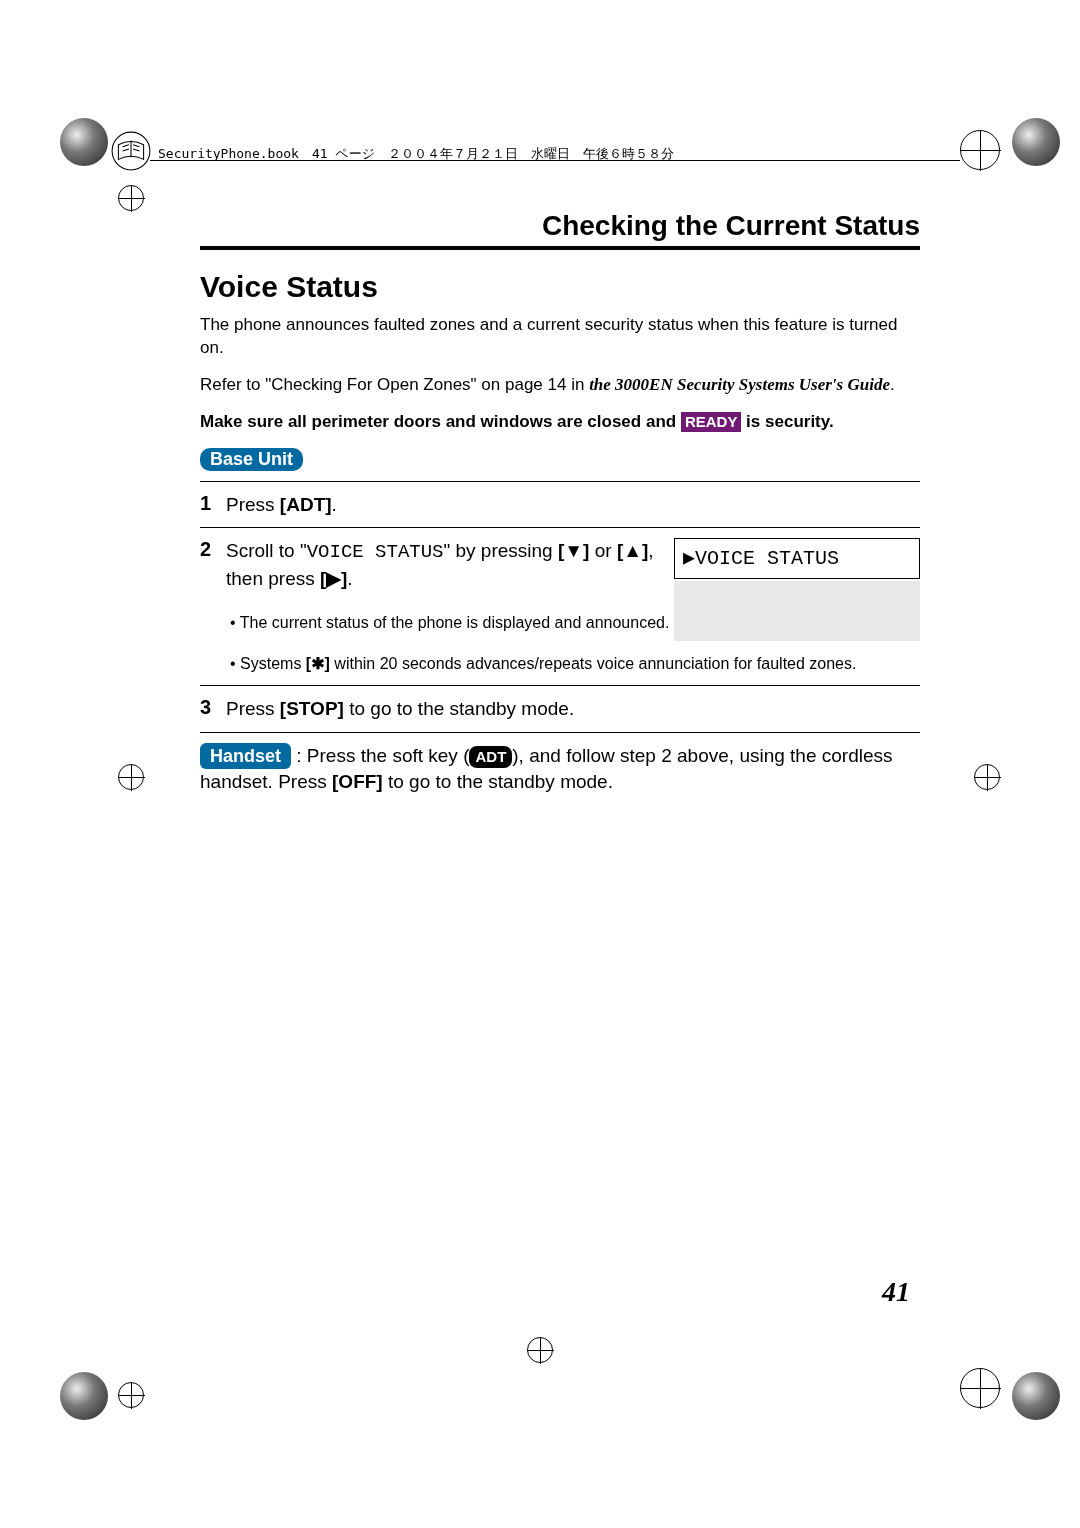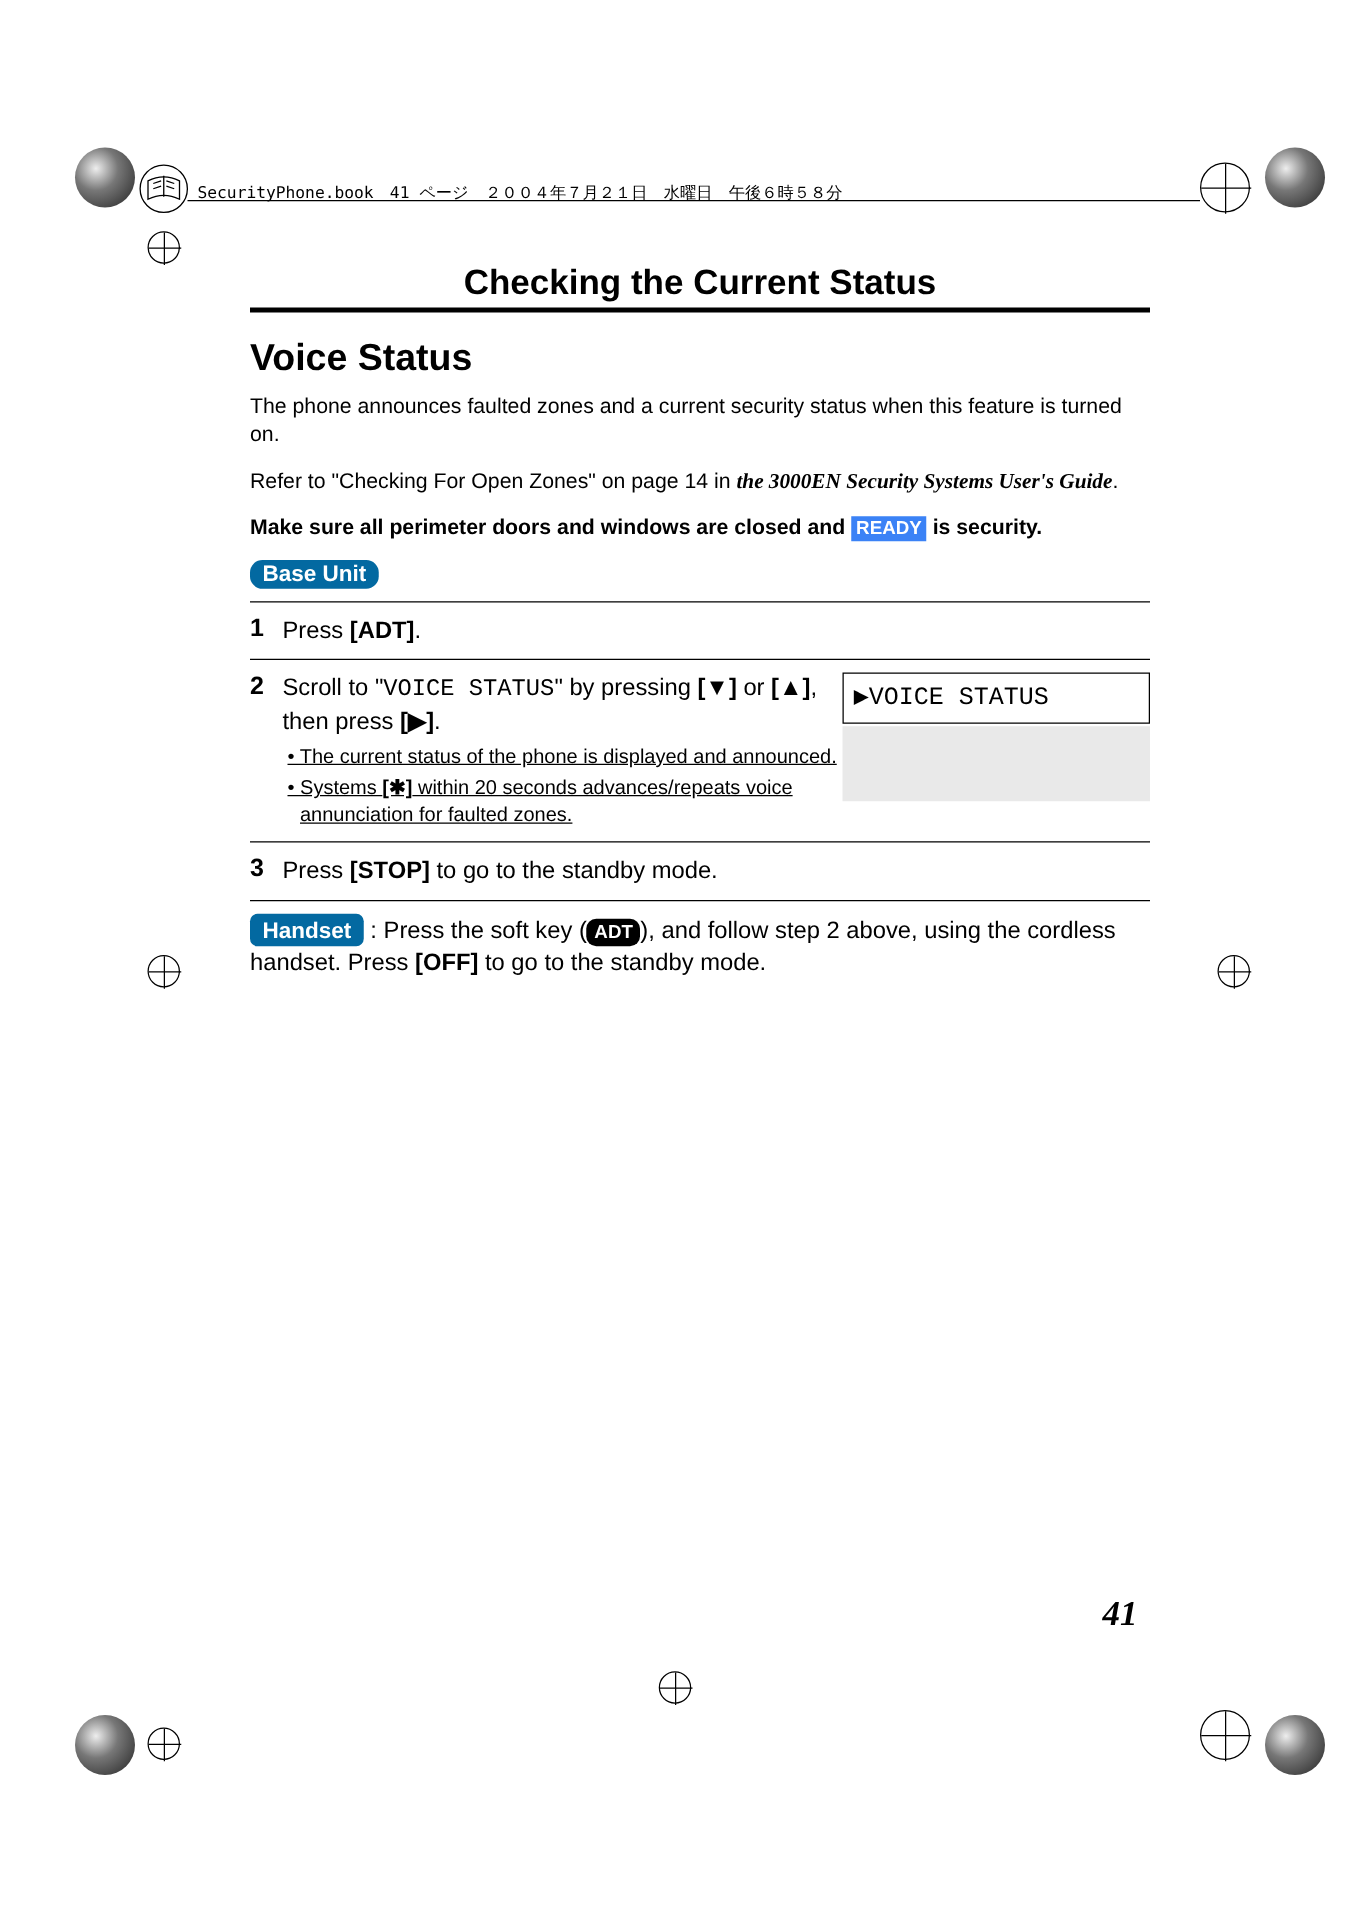--- a/index.html
+++ b/index.html
@@ -56,21 +56,21 @@
   .framemaker-icon {
     position: absolute; top: 130px; left: 110px;
     width: 42px; height: 42px;
   }
   .content {
     position: absolute;
     left: 200px; right: 160px; top: 210px;
     font-size: 18px;
   }
   .chapter-title {
-    text-align: center;
+    text-align: right;
     font-size: 28px; font-weight: bold;
     border-bottom: 4px solid #000;
     padding-bottom: 4px;
   }
   .section-title {
     font-size: 30px; font-weight: bold;
     margin-top: 20px; margin-bottom: 10px;
   }
   .body-p { font-size: 17px; line-height: 1.35; margin-bottom: 14px; }
   .ital-bold { font-style: italic; font-weight: bold; font-family: "Times New Roman", serif; }
@@ -78,28 +78,28 @@
   .pill {
     display: inline-block; background: #000; color: #fff;
     font-weight: bold; padding: 1px 6px; border-radius: 3px;
     font-size: 15px; vertical-align: baseline;
   }
   .badge-dark {
     display:inline-block; background:#0369a1; color:#fff; font-weight:bold;
     padding:1px 10px; border-radius:10px; font-size:18px;
   }
   .ready-box {
-    display:inline-block; background:#3b82f6; color:#fff; font-weight:bold;
+    display:inline-block; background:#701a75; color:#fff; font-weight:bold;
     padding: 0 4px; font-size: 15px;
   }
   .rule { height:1px; background:#000; margin: 10px 0; }
   .step { display:flex; margin: 6px 0 4px 0; }
   .step-num { font-weight:bold; font-size:20px; width:26px; }
   .step-body { flex: 1; font-size: 19px; line-height:1.35; }
-  .bullet { font-size:16px; line-height:1.35; padding-left:14px; text-indent:-10px; margin-top:4px;text-decoration:underline;}
+  .bullet { font-size:16px; line-height:1.35; padding-left:14px; text-indent:-10px; margin-top:20px;}
   .mono { font-family: "Courier New", monospace; }
   .lcd-wrap { float: right; width: 246px; }
   .lcd-box {
     border: 1px solid #000; padding: 6px 8px;
     font-family: "Courier New", monospace; font-size: 20px;
   }
   .lcd-below { height: 60px; background:#e9e9e9; margin-top:2px; }
   .page-num {
     position:absolute; right:170px; bottom:220px;
     font-size:28px; font-style:italic; font-family:"Times New Roman", serif; font-weight:bold;

